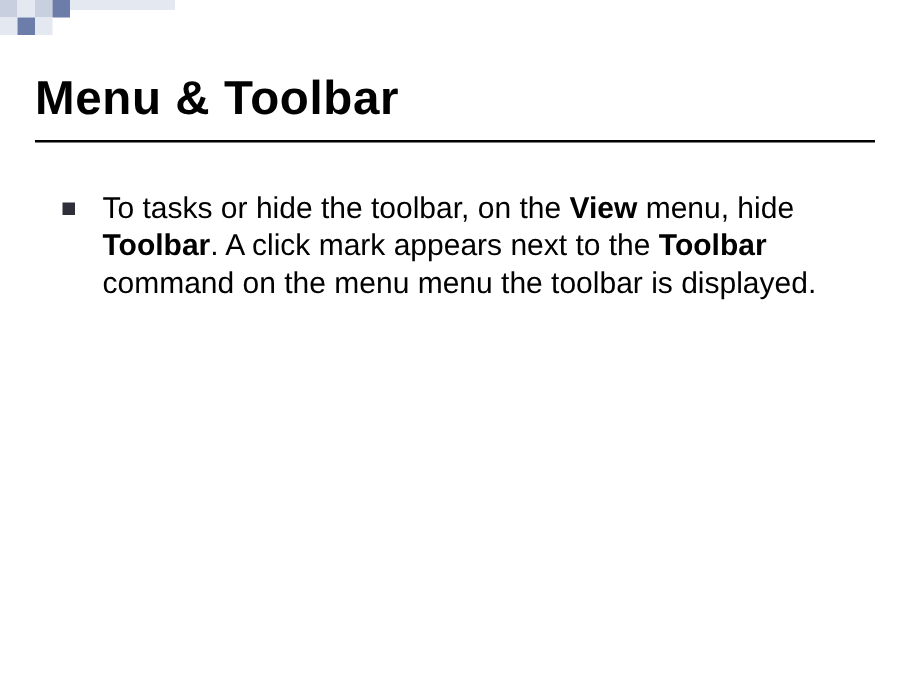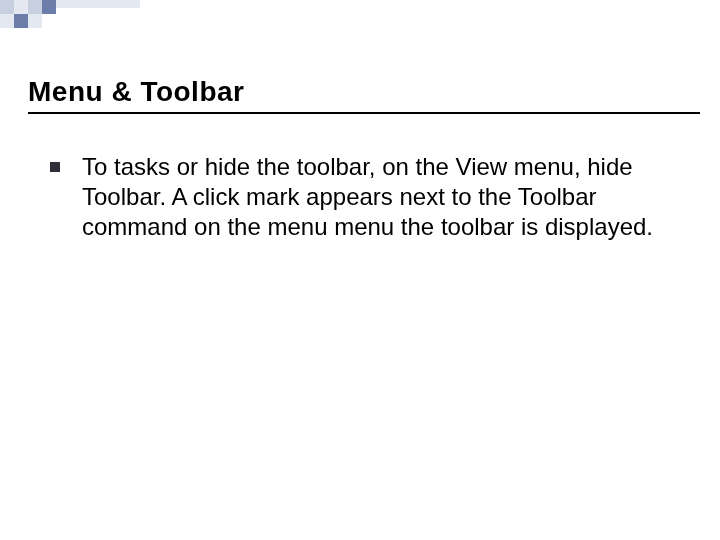--- a/index.html
+++ b/index.html
@@ -16,22 +16,22 @@
   .deco {
     position: absolute;
     top: 0;
     left: 0;
     width: 160px;
     height: 28px;
   }
   .h1 {
     position: absolute;
     left: 28px;
-    top: 76px;
-    font-size: 28px;
+    top: 58px;
+    font-size: 38px;
     font-weight: 700;
     letter-spacing: 0.5px;
   }
   .rule {
     position: absolute;
     left: 28px;
     right: 20px;
     top: 112px;
     height: 0;
     border-top: 2px solid #000;
@@ -53,21 +53,21 @@
     width: 10px;
     height: 10px;
     background: #2f2f3a;
     flex: 0 0 10px;
     margin-top: 10px;
     margin-right: 22px;
   }
   .text {
     flex: 1 1 auto;
   }
-  .b { font-weight: 400; }
+  .b { font-weight: 700; }
 </style>
 </head>
 <body>
 
 <svg class="deco" viewBox="0 0 160 28">
   <rect x="0" y="0" width="14" height="14" fill="#c8d0e0"></rect>
   <rect x="14" y="0" width="14" height="14" fill="#e4e8f1"></rect>
   <rect x="28" y="0" width="14" height="14" fill="#c8d0e0"></rect>
   <rect x="42" y="0" width="14" height="14" fill="#6b7da8"></rect>
   <rect x="56" y="0" width="84" height="8" fill="#e4e8f1"></rect>

